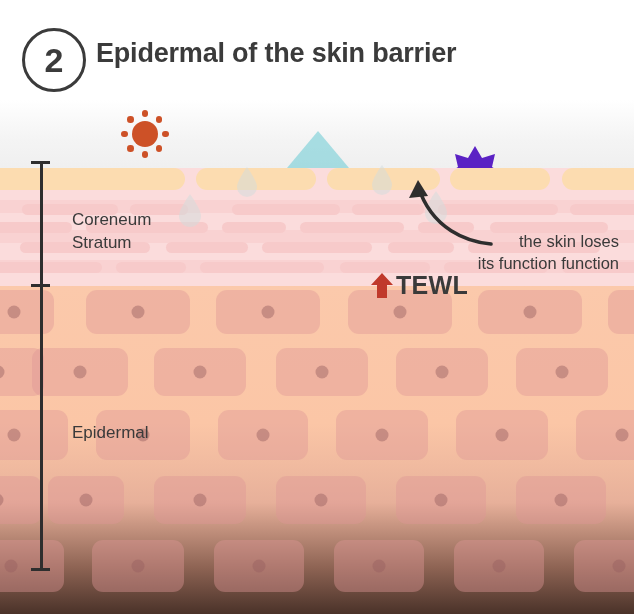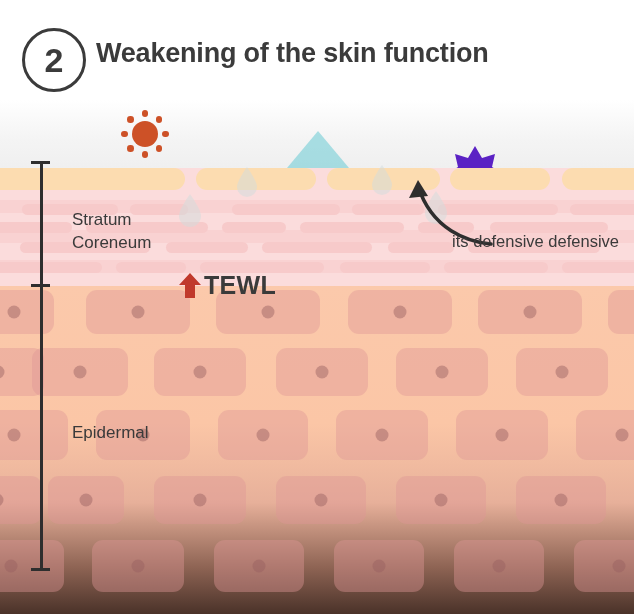--- a/index.html
+++ b/index.html
@@ -48,21 +48,21 @@
   
   .scale-line{position:absolute;left:40px;top:162px;width:2.5px;height:408px;background:#2e2e2e;}
   .tick{position:absolute;width:19px;height:3px;background:#2e2e2e;left:31px;}
 
   
   .lbl-sc{position:absolute;left:72px;top:209px;font-size:17px;color:#3a3a3a;
           line-height:1.35;font-weight:normal;}
   .lbl-ep{position:absolute;left:72px;top:423px;font-size:17px;color:#3a3a3a;}
 
   .tewl-wrap{position:absolute;left:178px;top:271px;width:290px;text-align:center;}
-  .tewl-line1{display:flex;align-items:center;justify-content:flex-start;gap:2px;}
+  .tewl-line1{display:flex;align-items:center;justify-content:flex-end;gap:2px;}
   .tewl-text{font-size:25px;font-weight:bold;color:#3a3a3a;letter-spacing:0.3px;}
   .tewl-sub{font-size:16.5px;color:#3a3a3a;margin-top:1px;}
 
   .defense-note{position:absolute;left:404px;top:230px;width:215px;
        font-size:16.5px;color:#3a3a3a;line-height:1.35;text-align:right;}
 
   
   .sun{position:absolute;left:121px;top:110px;width:48px;height:48px;}
   .sun .core{position:absolute;left:11px;top:11px;width:26px;height:26px;border-radius:50%;
        background:#cd5127;}
@@ -78,21 +78,21 @@
 </style>
 </head>
 <body>
 
 <div id="stage">
 
   <div class="header">
     <div class="step-badge">
       <span>2</span>
     </div>
-    <div class="title">Weakening of the skin function</div>
+    <div class="title">Epidermal of the skin barrier</div>
   </div>
 
   <div class="air"></div>
 
   <div class="sun">
     <div class="core"></div>
     <div class="ray" style="left:20.5px;top:0px;"></div>
     <div class="ray" style="left:34.5px;top:6px;"></div>
     <div class="ray" style="left:41px;top:20.5px;"></div>
     <div class="ray" style="left:34.5px;top:35px;"></div>
@@ -265,32 +265,33 @@
     <path d="M93 72 C70 70 34 58 20 14" stroke="#2e2e2e" stroke-width="3.6" fill="none" stroke-linecap="round"></path>
     <path d="M20 8 L11 26 L30 24 Z" fill="#2e2e2e"></path>
   </svg>
 
   <div class="scale-line"></div>
   <div class="tick" style="top:161px;"></div>
   <div class="tick" style="top:284px;"></div>
   <div class="tick" style="top:568px;"></div>
 
   <div class="lbl-sc">
+    <div>Coreneum</div>
     <div>Stratum</div>
-    <div>Coreneum</div>
   </div>
 
   <div class="lbl-ep">Epidermal</div>
 
   <div class="tewl-wrap">
     <div class="tewl-line1">
       <svg width="24" height="27" viewBox="0 0 24 27">
         <path d="M12 1 L23 13 L17 13 L17 26 L7 26 L7 13 L1 13 Z" fill="#c0392b"></path>
       </svg>
       <span class="tewl-text">TEWL</span>
     </div>
   </div>
 
   <div class="defense-note">
-    <div>its defensive defensive</div>
+    <div>the skin loses</div>
+    <div>its function function</div>
   </div>
 
 </div>
 
 </body></html>

